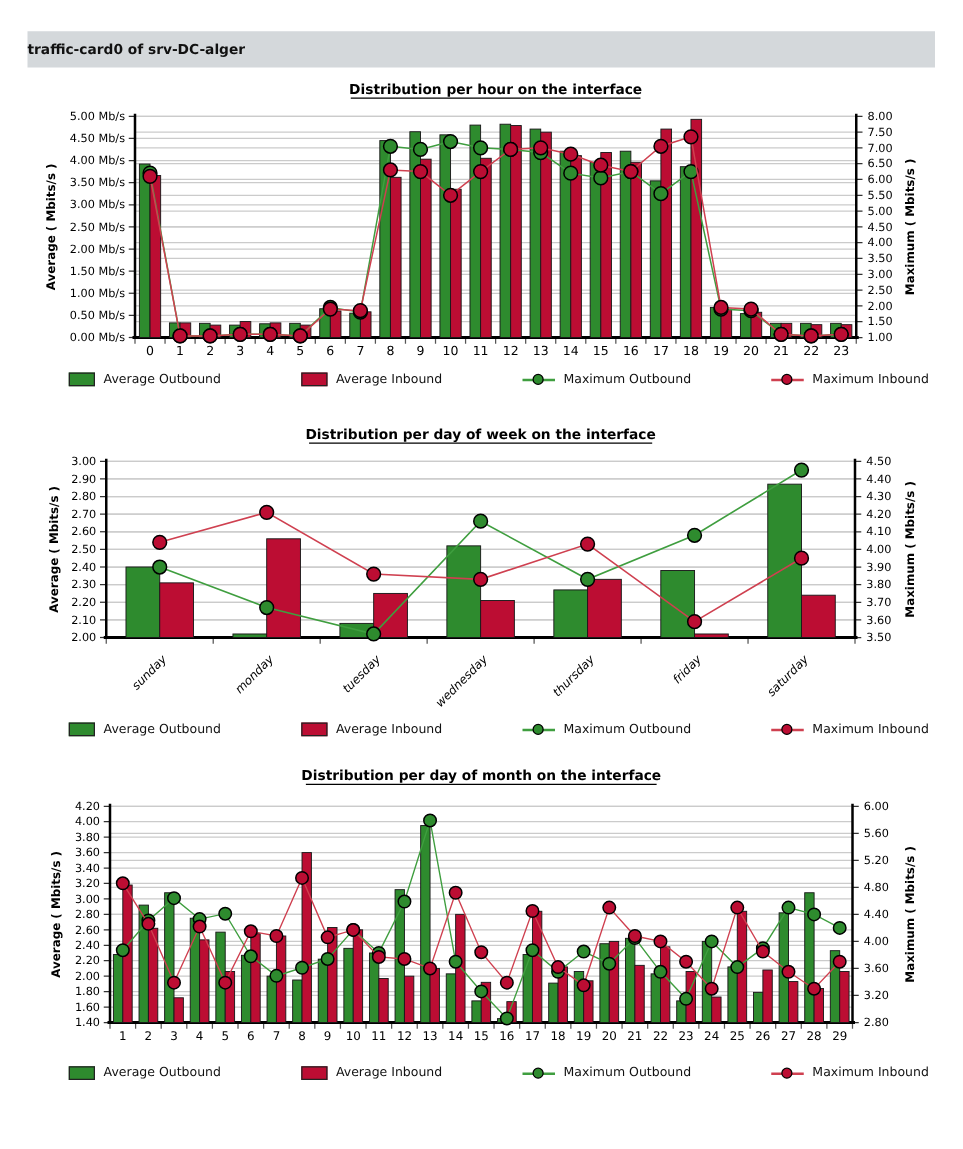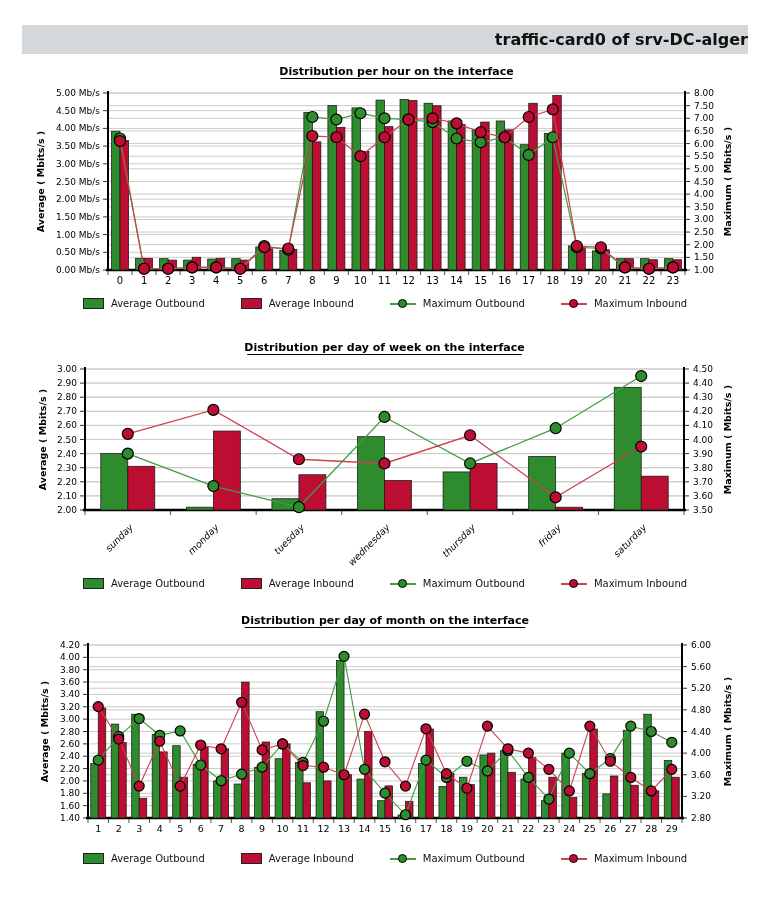--- a/index.html
+++ b/index.html
@@ -2,29 +2,29 @@
 <html><head>
 <meta charset="utf-8">
 <style>
   html,body{margin:0;padding:0;background:#fff;}
   .page{position:relative;width:770px;height:919px;overflow:hidden;background:#fff;
         font-family:"DejaVu Sans",sans-serif;color:#111;}
   .header{position:relative;height:46px;margin:0 25px;border-bottom:2px solid #000;}
   .header-title{position:absolute;left:105px;top:11px;font-size:15px;color:#111;white-space:nowrap;}
   .header-title b{font-size:15.5px;}
   .logo{position:absolute;right:-14px;top:2px;}
-  .band{margin:25px 22px 0 22px;height:29px;background:#d4d8db;text-align:right;
-        font-weight:bold;font-size:16px;line-height:29px;color:#111;}
+  .band{margin:25px 22px 0 22px;height:29px;background:#d4d8db;text-align:left;
+        font-weight:bold;font-size:11px;line-height:29px;color:#111;}
   svg.chart{display:block;}
   #chart1{margin-top:6px;}
   #chart2{margin-top:25px;}
   #chart3{margin-top:18px;}
   .legend{display:flex;justify-content:center;align-items:center;gap:36px;height:18px;
           margin-top:2px;font-size:10px;color:#111;}
-  .legend .item{display:flex;align-items:center;gap:7px;}
+  .legend .item{display:flex;align-items:center;gap:7px;margin-left:28px;}
   .sw{display:inline-block;width:21px;height:11px;border:1px solid #222;box-sizing:border-box;}
   .lm{position:relative;display:inline-block;width:26px;height:11px;}
   .lm .ln{position:absolute;left:0;right:0;top:5px;height:2px;}
   .lm .dt{position:absolute;left:8px;top:1px;width:7px;height:7px;border-radius:50%;
           border:1px solid #000;box-sizing:content-box;}
 </style>
 </head>
 <body>
 
 <div class="page">

